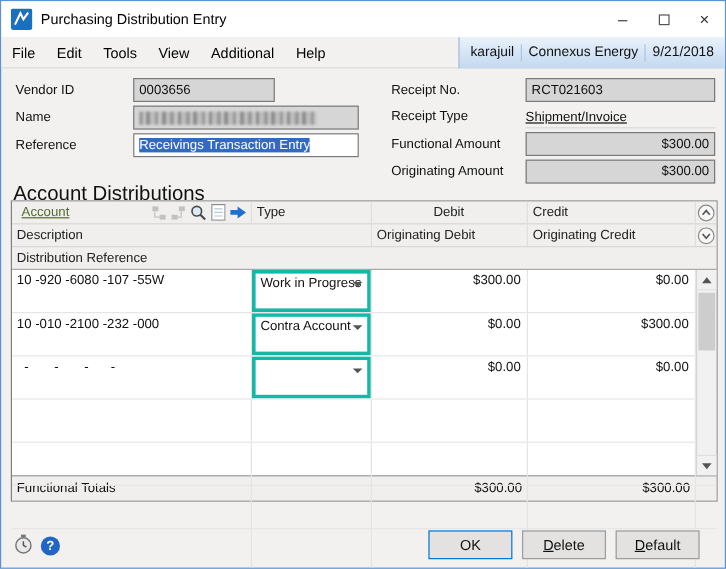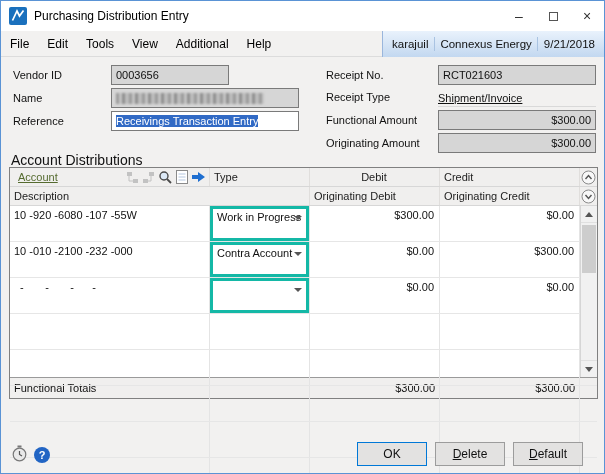--- a/index.html
+++ b/index.html
@@ -38,21 +38,21 @@
   .fld.grey { background:#d6d6d6; }
   .fld.white { background:#ffffff; }
   .fld.amount { text-align:right; }
   .flat-val { position:absolute; width:158px; height:18px; line-height:18px; font-size:11px;
               border-bottom:1px solid #d9d9d9;text-decoration:underline; }
   .sel { background:#316ac5; color:#fff; }
   .redacted { display:inline-block; width:148px; height:11px; margin-top:4px;
               background:repeating-linear-gradient(90deg,#9a9a9a 0 3px,#c6c6c6 3px 6px,#8f8f8f 6px 9px,#bdbdbd 9px 13px);
               filter:blur(1px); }
 
-  .section-label { position:absolute; left:10px; top:151px; font-size:14px; color:#111; }
+  .section-label { position:absolute; left:10px; top:151px; font-size:17px; color:#111; }
 
   
   .grid { position:absolute; left:8px; top:166px; width:589px; background:#fff;
           border:1px solid #808080; font-size:11px; }
   .grow, .ghrow { display:flex; align-items:stretch; }
   .c { border-right:1px solid #e4e4e4; overflow:hidden; white-space:nowrap; }
   .cell-acct { width:200px; padding-left:4px; white-space:pre; }
   .cell-type { width:100px; position:relative; }
   .cell-debit { width:130px; text-align:right; padding-right:5px; }
   .cell-credit { width:140px; text-align:right; padding-right:5px; }
@@ -224,20 +224,23 @@
       <div class="c cell-desc">Description</div>
       <div class="c cell-debit" style="text-align:left;">Originating Debit</div>
       <div class="c cell-credit" style="text-align:left;">Originating Credit</div>
       <div class="c cell-scroll">
         <svg width="15" height="15">
             <circle cx="7.5" cy="7.5" r="6.5" fill="#f8f8f8" stroke="#8a8a8a"></circle>
             <path d="M4.5 6 L7.5 9.5 L10.5 6" stroke="#555" fill="none" stroke-width="1.4"></path>
           </svg>
       </div>
     </div>
+    <div class="ghrow last">
+      <div class="c" style="width:100%; border-right:none; padding-left:4px;">Distribution Reference</div>
+    </div>
   </div>
 
   <div class="gbody">
 
     <div class="grow">
       <div class="c cell-acct">10 -920 -6080 -107 -55W</div>
       <div class="c cell-type">
         <div class="combo">
           <span>Work in Progress</span>
           <span class="caret"></span>

